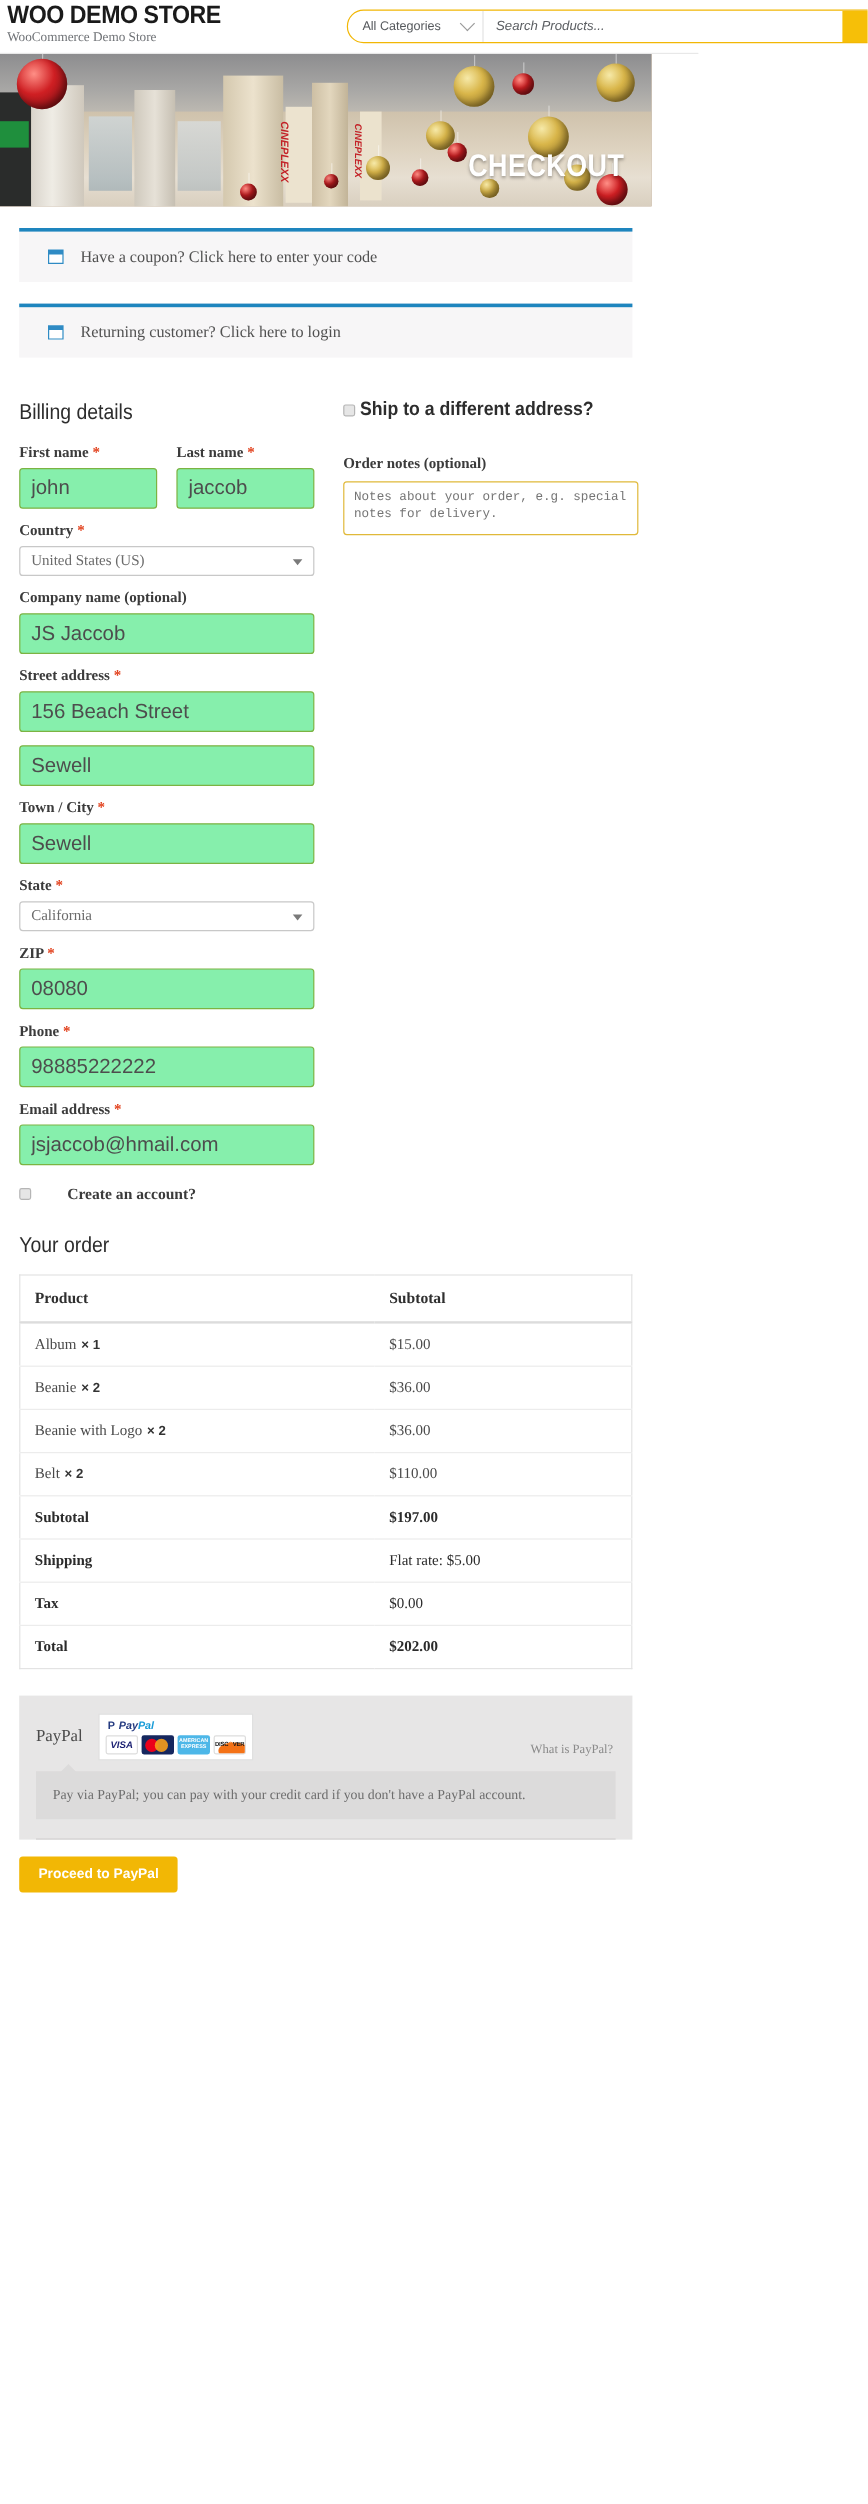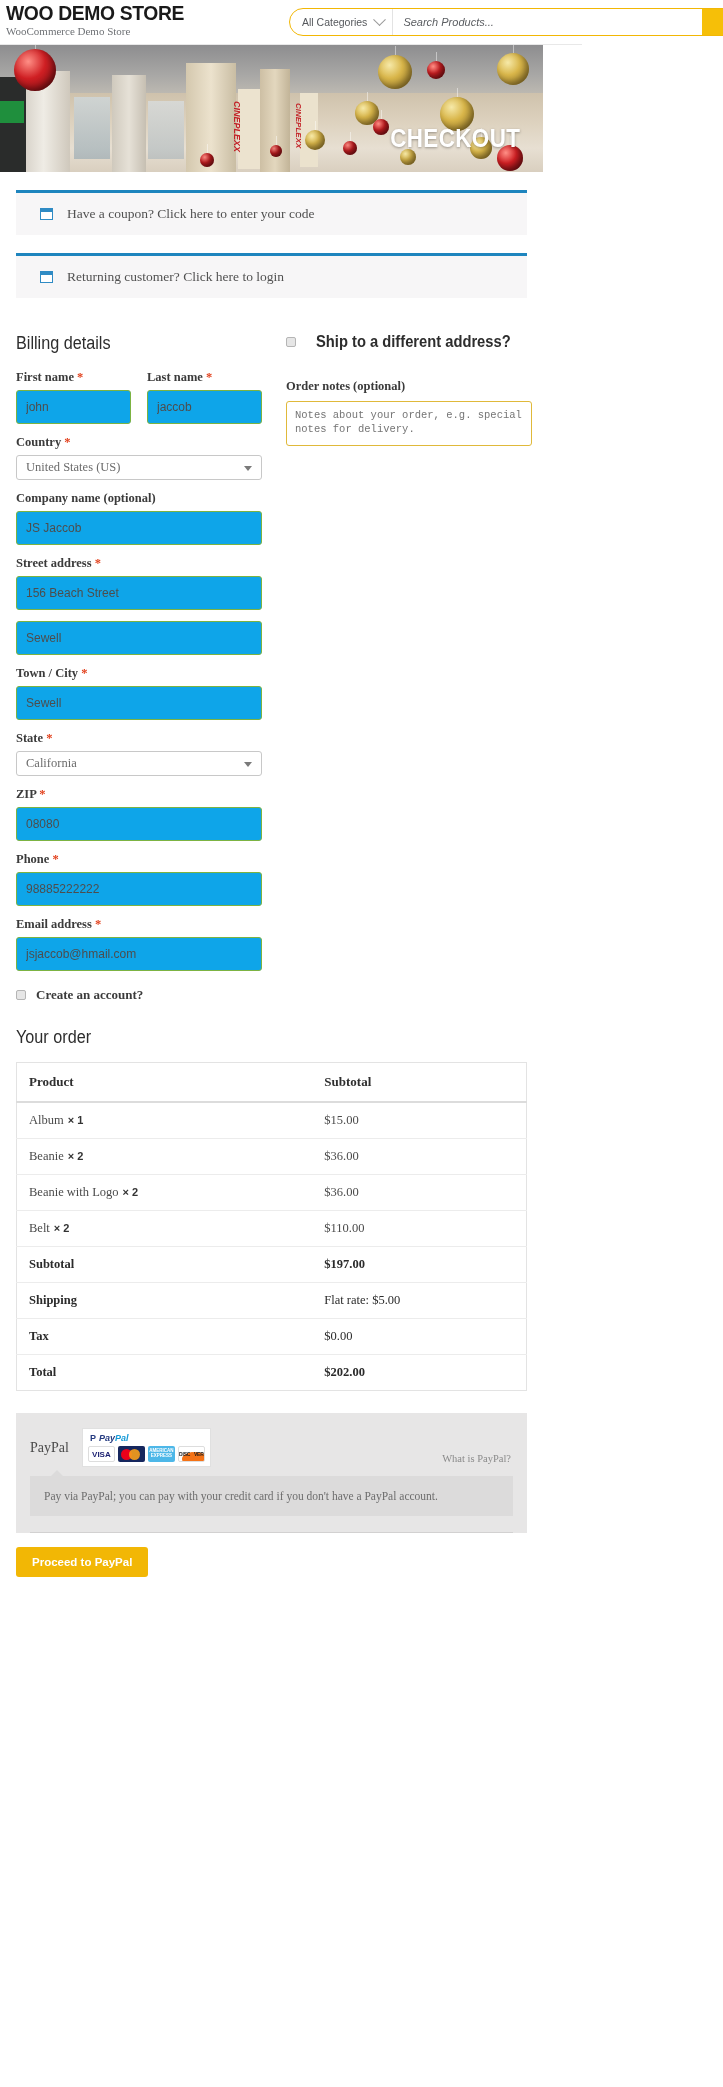--- a/index.html
+++ b/index.html
@@ -48,21 +48,21 @@
     display: flex;
     align-items: stretch;
     border: 1px solid #f2b705;
     border-radius: 14px;
     background: #fff;
     overflow: hidden;
   }
   .cat-select {
     display: flex; align-items: center;
     padding: 0 8px 0 12px;
-    gap: 8px;
+    gap: 18px;
     font-family: "Liberation Sans", sans-serif;
     font-size: 10.5px;
     color: #55585c;
     white-space: nowrap;
     border-right: 1px solid #e3e3e3;
     text-align: right;
   }
   .chev { width: 9px; height: 9px; border-right: 1.4px solid #9a9a9a; border-bottom: 1.4px solid #9a9a9a; transform: rotate(45deg) translate(-2px,-2px); }
   .search-input {
     flex: 1;
@@ -174,23 +174,23 @@
     margin-bottom: 5px;
   }
   .req { color:#e2401c; font-weight:bold; }
   .inp {
     width:100%;
     height: 27px;
     border:1px solid #7cb342;
     border-radius:3px;
     padding: 16px 9px;
     font-family:"Liberation Sans", sans-serif;
-    font-size:12px;
+    font-size:17px;
     color:#4d4d4d;
-    background:#0ea5e9;
+    background:#86efac;
     outline:none;
   }
   .row2 { display:flex; gap: 16px; }
   .row2 .field { flex:1; margin-bottom:11px; }
   .sel {
     width:100%;
     height:25px;
     border:1px solid #c8c8c8;
     border-radius:3px;
     background:#fff;
@@ -202,26 +202,26 @@
     position:relative;
   }
   .sel .arrow {
     position:absolute; right:9px; top:10px;
     width:0;height:0;border-left:4px solid transparent;border-right:4px solid transparent;border-top:5px solid #7a7a7a;
   }
   .checkrow { display:flex; align-items:center; gap:10px; margin-top:16px; }
   .cbox { width:10px;height:10px;border:1px solid #b5b5b5;background:#e6e6e6;border-radius:2px;flex:0 0 auto;}
   .checkrow .lbl {
     font-family:"Liberation Serif", serif;
-    font-weight:bold; font-size:13px; color:#3b3b3b;
+    font-weight:bold; font-size:13px; color:#3b3b3b;margin-left:20px;
   }
 
   
   .ship-head {
-    display:flex; align-items:center; gap:20px; margin-bottom:28px;
+    display:flex; align-items:center; gap:4px; margin-bottom:28px;
   }
   .ship-head .cbox { width:10px;height:10px; }
   .ship-title {
     font-family:"Liberation Sans Narrow","Liberation Sans", sans-serif;
     font-weight:bold; font-size:16px; color:#2d2d2d;
     transform:scaleX(0.92); transform-origin:left center;
   }
   .notes-label {
     font-family:"Liberation Serif", serif;
     font-weight:bold; font-size:12.5px; color:#3b3b3b;
@@ -283,21 +283,21 @@
   .pay-label { font-family:"Liberation Serif", serif; font-size:14px; color:#4b4b4b; }
   .cards {
     background:#fff; padding:4px 5px; display:flex; flex-direction:column; gap:3px;
     box-shadow:0 0 0 1px #e0e0e0;
   }
   .pp-logo { display:flex; align-items:center; gap:3px; padding-left:2px; }
   .pp-p { font-family:"Liberation Sans", sans-serif; font-weight:bold; font-size:9px; color:#253b80; }
   .pp-word { font-family:"Liberation Sans", sans-serif; font-weight:bold; font-style:italic; font-size:9px; }
   .card-row { display:flex; gap:3px; align-items:center; }
   .card { width:27px; height:16px; border-radius:2px; display:flex; align-items:center; justify-content:center; font-family:"Liberation Sans", sans-serif; font-weight:bold; }
-  .c-visa { background:#fff; color:#1a1f71; font-size:8px; border:1px solid #ddd;}
+  .c-visa { background:#fff; color:#1a1f71; font-size:8px; font-style:italic; border:1px solid #ddd;}
   .c-mc { background:#16275e; position:relative; }
   .c-mc .d1,.c-mc .d2 { position:absolute; width:11px;height:11px;border-radius:50%; top:2.5px;}
   .c-mc .d1 { background:#eb001b; left:3px; }
   .c-mc .d2 { background:#f79e1b; left:11px; opacity:.9; }
   .c-amex { background:#4db7e8; color:#fff; font-size:4.5px; line-height:1.1; text-align:center; }
   .c-disc { background:#fff; border:1px solid #ddd; position:relative; overflow:hidden; }
   .c-disc .txt { font-size:5px; color:#1a1a1a; letter-spacing:-.2px; position:relative; z-index:2;}
   .c-disc .sw { position:absolute; right:-4px; bottom:-5px; width:26px; height:14px; background:#f47216; border-radius:50%; }
   .whatis {
     position:absolute; right:2px; bottom:2px;

